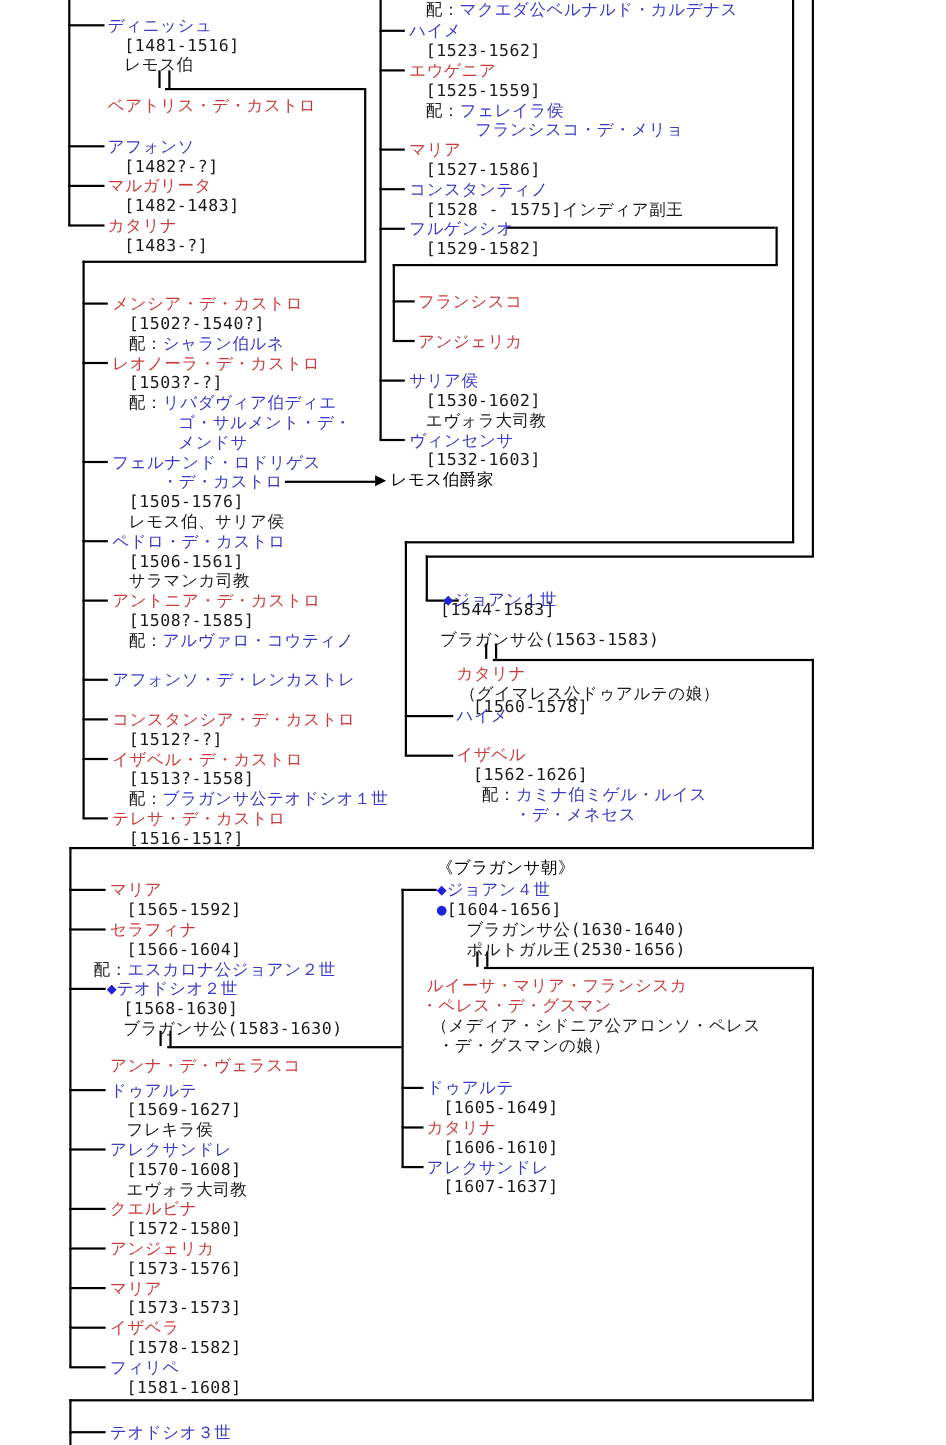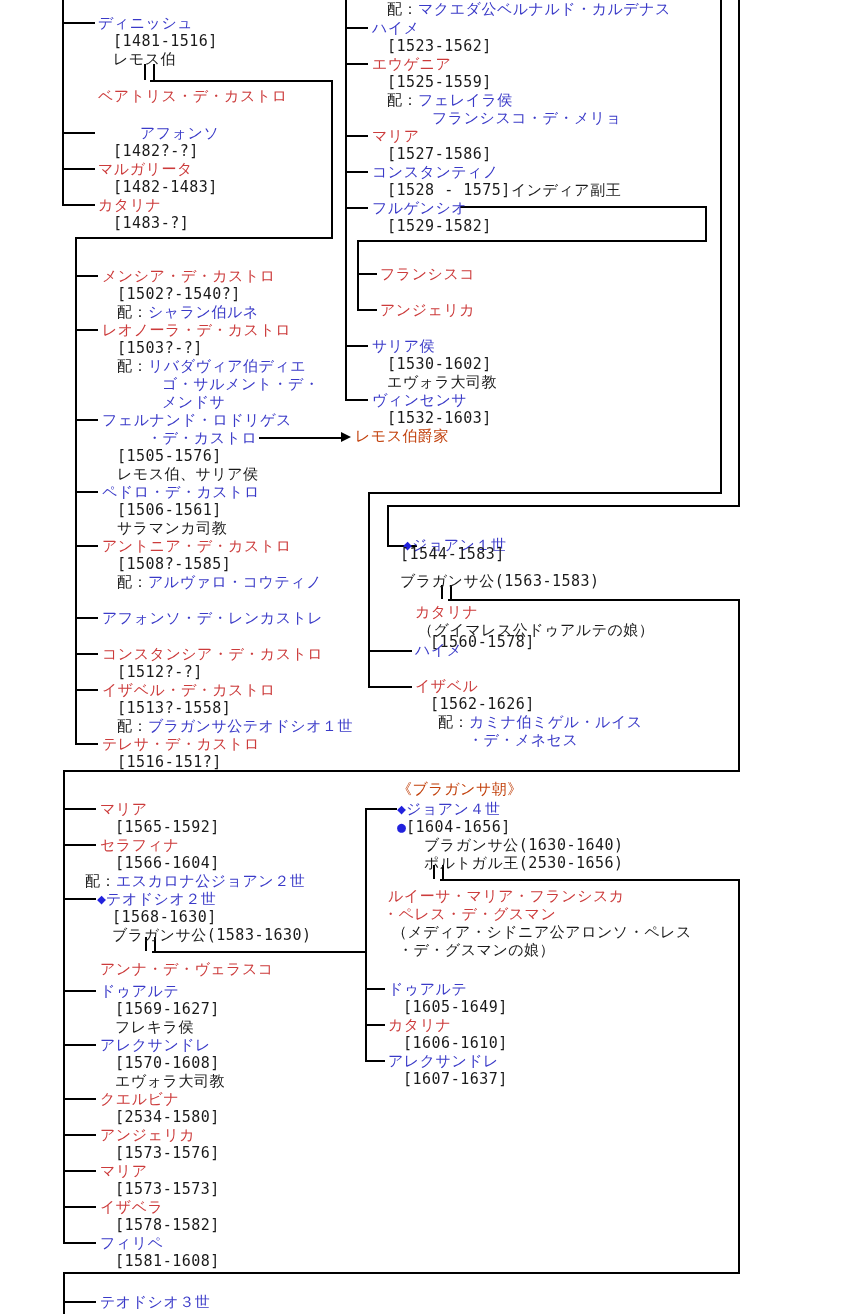--- a/index.html
+++ b/index.html
@@ -9,21 +9,21 @@
     height:1314px;
     background:#ffffff;
     font-family:"DejaVu Sans Mono","Liberation Mono",monospace;
     font-size:15px;
     overflow:hidden;
   }
   .t{position:absolute;white-space:nowrap;line-height:16px;letter-spacing:.5px;}
   .cb{color:#3a3ac8;}   
   .cr{color:#cc3b3b;}   
   .ck{color:#1a1a1a;}   
-  .cm{color:#c2410c;}   
+  .cm{color:#000000;}   
   .cd{color:#2222dd;letter-spacing:0;} 
   .seg{position:absolute;background:#000;}
   .h{height:2px;}
   .v{width:2px;}
   .mbar{position:absolute;width:7px;border-left:2px solid #000;border-right:2px solid #000;}
   .arrowhead{position:absolute;width:0;height:0;border-left:10px solid #000;border-top:5px solid transparent;border-bottom:5px solid transparent;}
 </style>
 </head>
 <body>
 
@@ -100,21 +100,21 @@
       <div class="mbar" style="left: 441px; top: 585px; height: 14px;"></div>
       <div class="mbar" style="left: 145px; top: 937px; height: 14px;"></div>
       <div class="mbar" style="left: 433px; top: 865px; height: 14px;"></div>
     </div>
   <div class="arrowhead" style="left:341px;top:432px;"></div>
   <div id="texts">
       <div class="t" style="left: 98px; top: 15px;"><span class="cb">ディニッシュ</span></div>
       <div class="t" style="left: 113px; top: 33px;"><span class="ck">[1481-1516]</span></div>
       <div class="t" style="left: 113px; top: 51px;"><span class="ck">レモス伯</span></div>
       <div class="t" style="left: 98px; top: 88px;"><span class="cr">ベアトリス・デ・カストロ</span></div>
-      <div class="t" style="left: 98px; top: 125px; margin-left: 42px;"><span class="cb">アフォンソ</span></div>
+      <div class="t" style="left: 98px; top: 125px;"><span class="cb">アフォンソ</span></div>
       <div class="t" style="left: 113px; top: 143px;"><span class="ck">[1482?-?]</span></div>
       <div class="t" style="left: 98px; top: 161px;"><span class="cr">マルガリータ</span></div>
       <div class="t" style="left: 113px; top: 179px;"><span class="ck">[1482-1483]</span></div>
       <div class="t" style="left: 98px; top: 197px;"><span class="cr">カタリナ</span></div>
       <div class="t" style="left: 113px; top: 215px;"><span class="ck">[1483-?]</span></div>
       <div class="t" style="left: 102px; top: 268px;"><span class="cr">メンシア・デ・カストロ</span></div>
       <div class="t" style="left: 117px; top: 286px;"><span class="ck">[1502?-1540?]</span></div>
       <div class="t" style="left: 117px; top: 304px;"><span class="ck">配：</span><span class="cb">シャラン伯ルネ</span></div>
       <div class="t" style="left: 102px; top: 322px;"><span class="cr">レオノーラ・デ・カストロ</span></div>
       <div class="t" style="left: 117px; top: 340px;"><span class="ck">[1503?-?]</span></div>
@@ -180,21 +180,21 @@
       <div class="t" style="left: 112px; top: 909px;"><span class="ck">[1568-1630]</span></div>
       <div class="t" style="left: 112px; top: 927px;"><span class="ck">ブラガンサ公(1583-1630)</span></div>
       <div class="t" style="left: 100px; top: 961px;"><span class="cr">アンナ・デ・ヴェラスコ</span></div>
       <div class="t" style="left: 100px; top: 983px;"><span class="cb">ドゥアルテ</span></div>
       <div class="t" style="left: 115px; top: 1001px;"><span class="ck">[1569-1627]</span></div>
       <div class="t" style="left: 115px; top: 1019px;"><span class="ck">フレキラ侯</span></div>
       <div class="t" style="left: 100px; top: 1037px;"><span class="cb">アレクサンドレ</span></div>
       <div class="t" style="left: 115px; top: 1055px;"><span class="ck">[1570-1608]</span></div>
       <div class="t" style="left: 115px; top: 1073px;"><span class="ck">エヴォラ大司教</span></div>
       <div class="t" style="left: 100px; top: 1091px;"><span class="cr">クエルビナ</span></div>
-      <div class="t" style="left: 115px; top: 1109px;"><span class="ck">[2534-1580]</span></div>
+      <div class="t" style="left: 115px; top: 1109px;"><span class="ck">[1572-1580]</span></div>
       <div class="t" style="left: 100px; top: 1127px;"><span class="cr">アンジェリカ</span></div>
       <div class="t" style="left: 115px; top: 1145px;"><span class="ck">[1573-1576]</span></div>
       <div class="t" style="left: 100px; top: 1163px;"><span class="cr">マリア</span></div>
       <div class="t" style="left: 115px; top: 1181px;"><span class="ck">[1573-1573]</span></div>
       <div class="t" style="left: 100px; top: 1199px;"><span class="cr">イザベラ</span></div>
       <div class="t" style="left: 115px; top: 1217px;"><span class="ck">[1578-1582]</span></div>
       <div class="t" style="left: 100px; top: 1235px;"><span class="cb">フィリペ</span></div>
       <div class="t" style="left: 115px; top: 1253px;"><span class="ck">[1581-1608]</span></div>
       <div class="t" style="left: 397px; top: 781px;"><span class="cm">《ブラガンサ朝》</span></div>
       <div class="t" style="left: 397px; top: 801px;"><span class="cd">◆</span><span class="cb">ジョアン４世</span></div>

